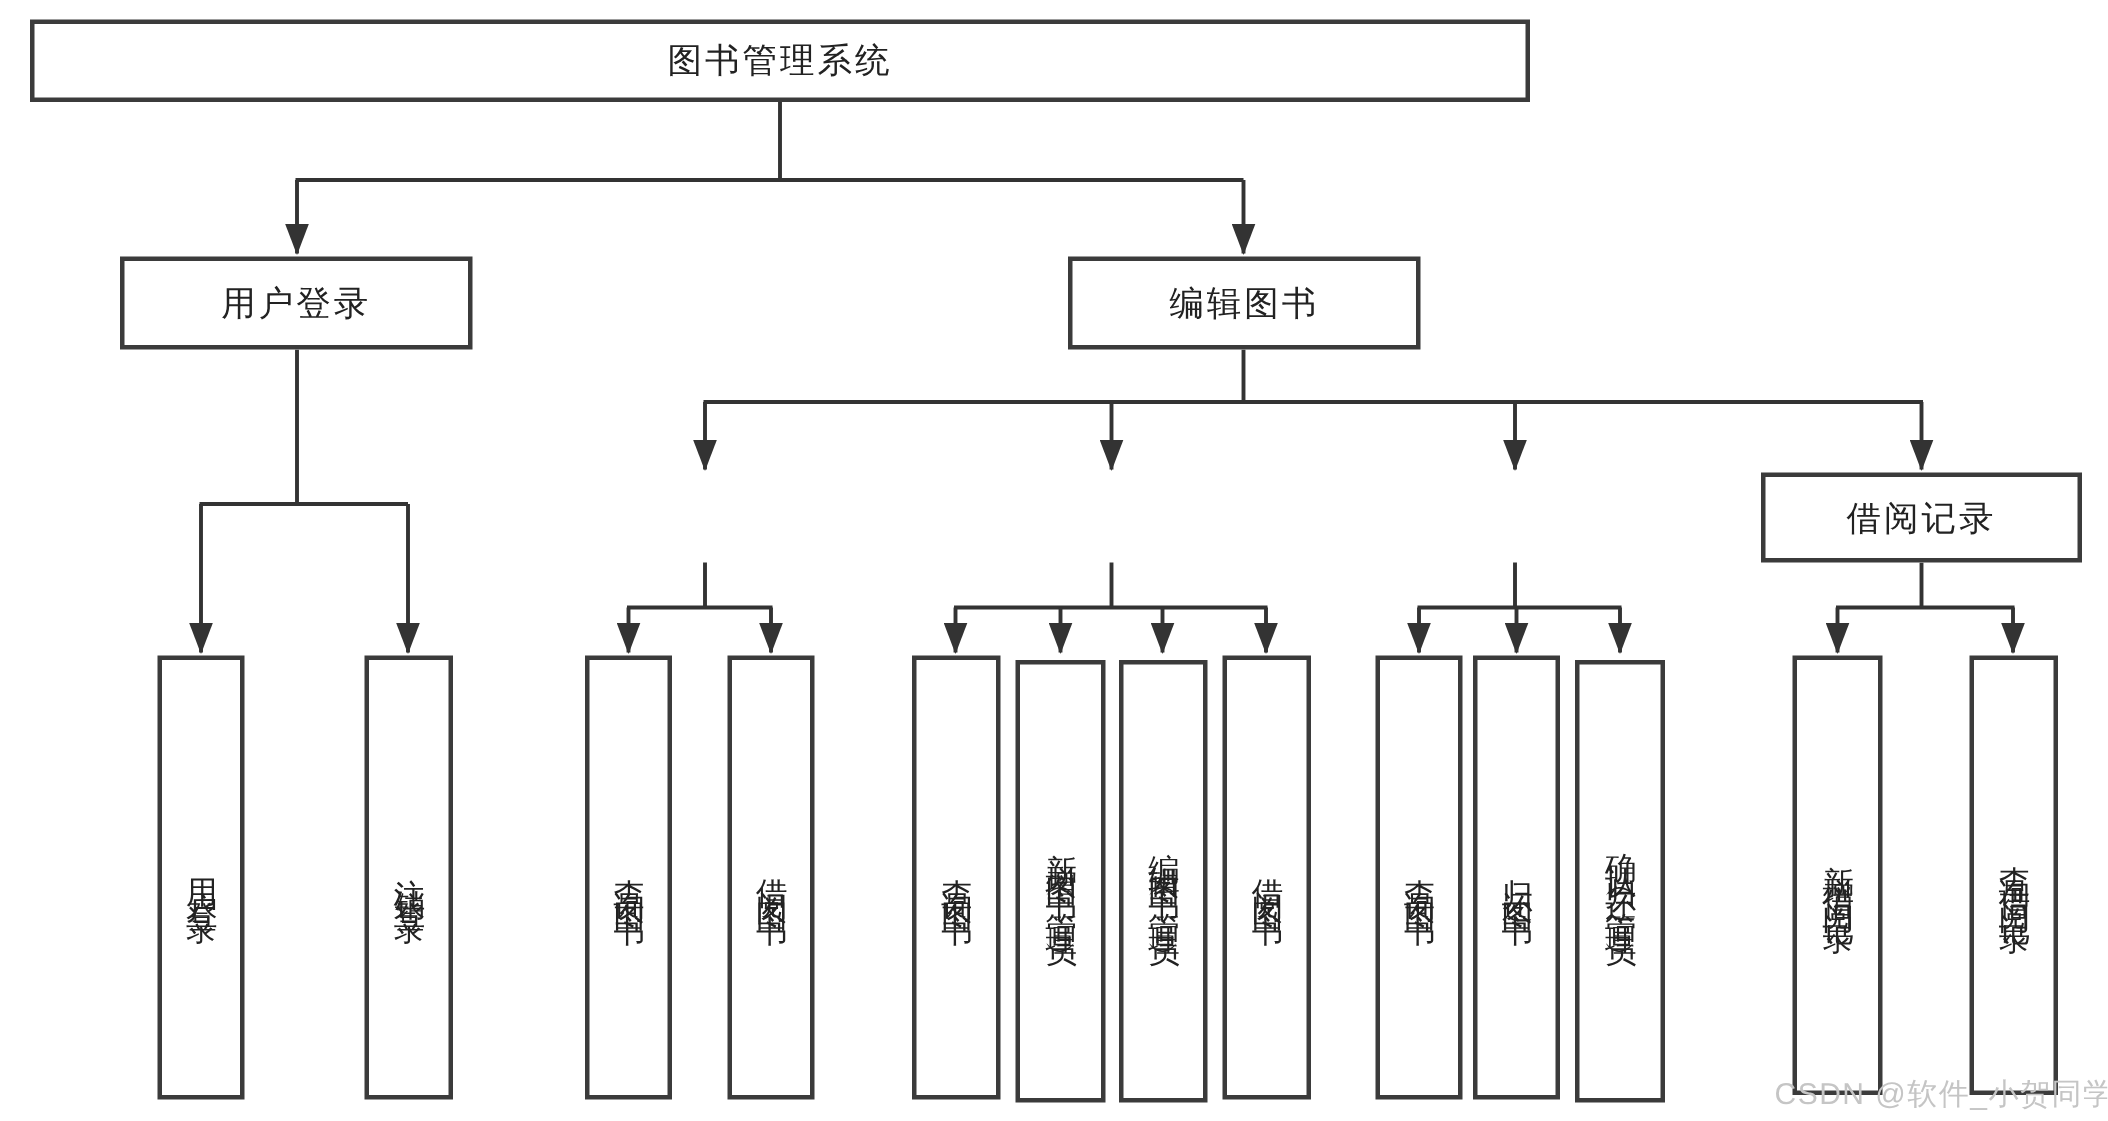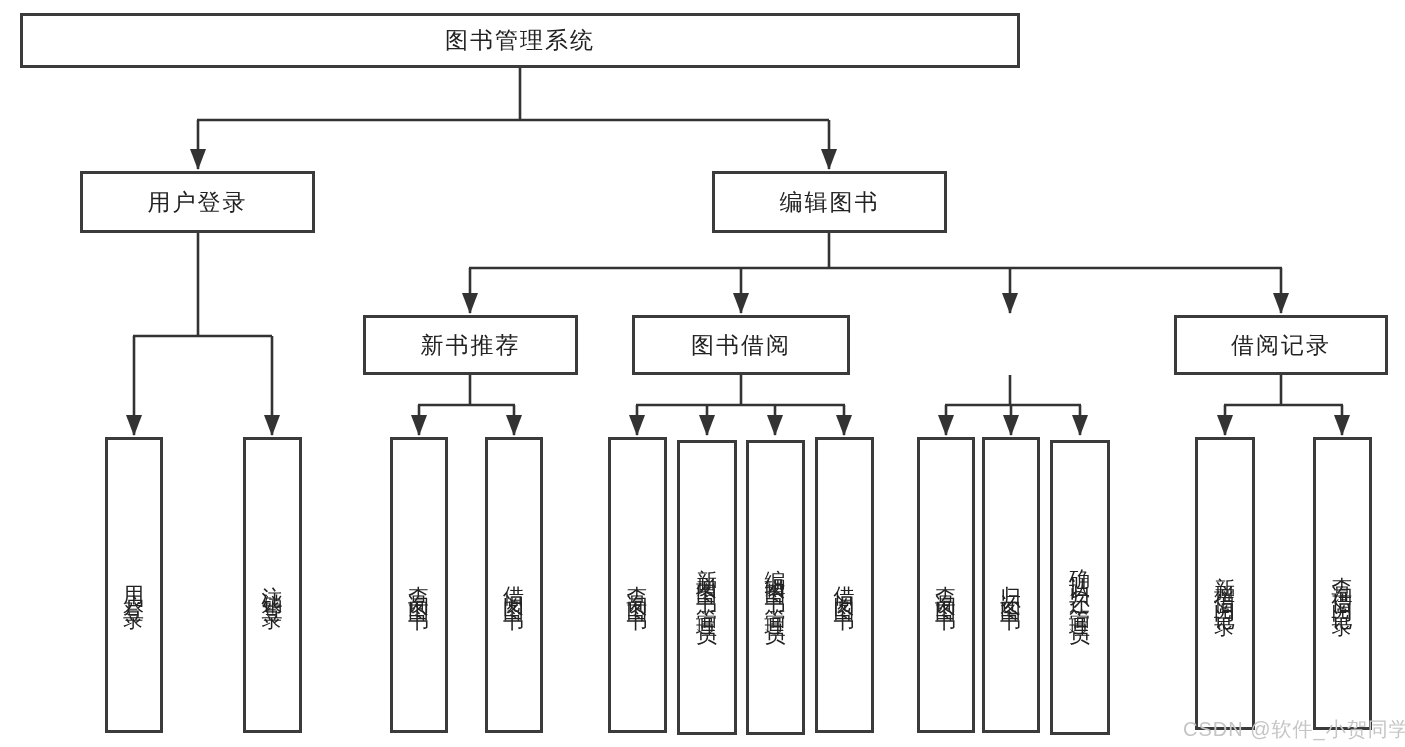--- a/index.html
+++ b/index.html
@@ -111,26 +111,20 @@
     <span>图书管理系统</span>
   </div>
 
   <div class="hbox" style="left:80px;top:171px;width:235px;height:62px">
     <span>用户登录</span>
   </div>
   <div class="hbox" style="left:712px;top:171px;width:235px;height:62px">
     <span>编辑图书</span>
   </div>
 
-  <div class="hbox" style="left:363px;top:315px;width:215px;height:60px">
-    <span>新书推荐</span>
-  </div>
-  <div class="hbox" style="left:632px;top:315px;width:218px;height:60px">
-    <span>图书借阅</span>
-  </div>
   <div class="hbox" style="left:1174px;top:315px;width:214px;height:60px">
     <span>借阅记录</span>
   </div>
 
   <div class="vbox" style="left:105px;top:437px;width:58px;height:296px">
     <span class="vtext">用户登录</span>
   </div>
   <div class="vbox" style="left:243px;top:437px;width:59px;height:296px">
     <span class="vtext">注销登录</span>
   </div>

